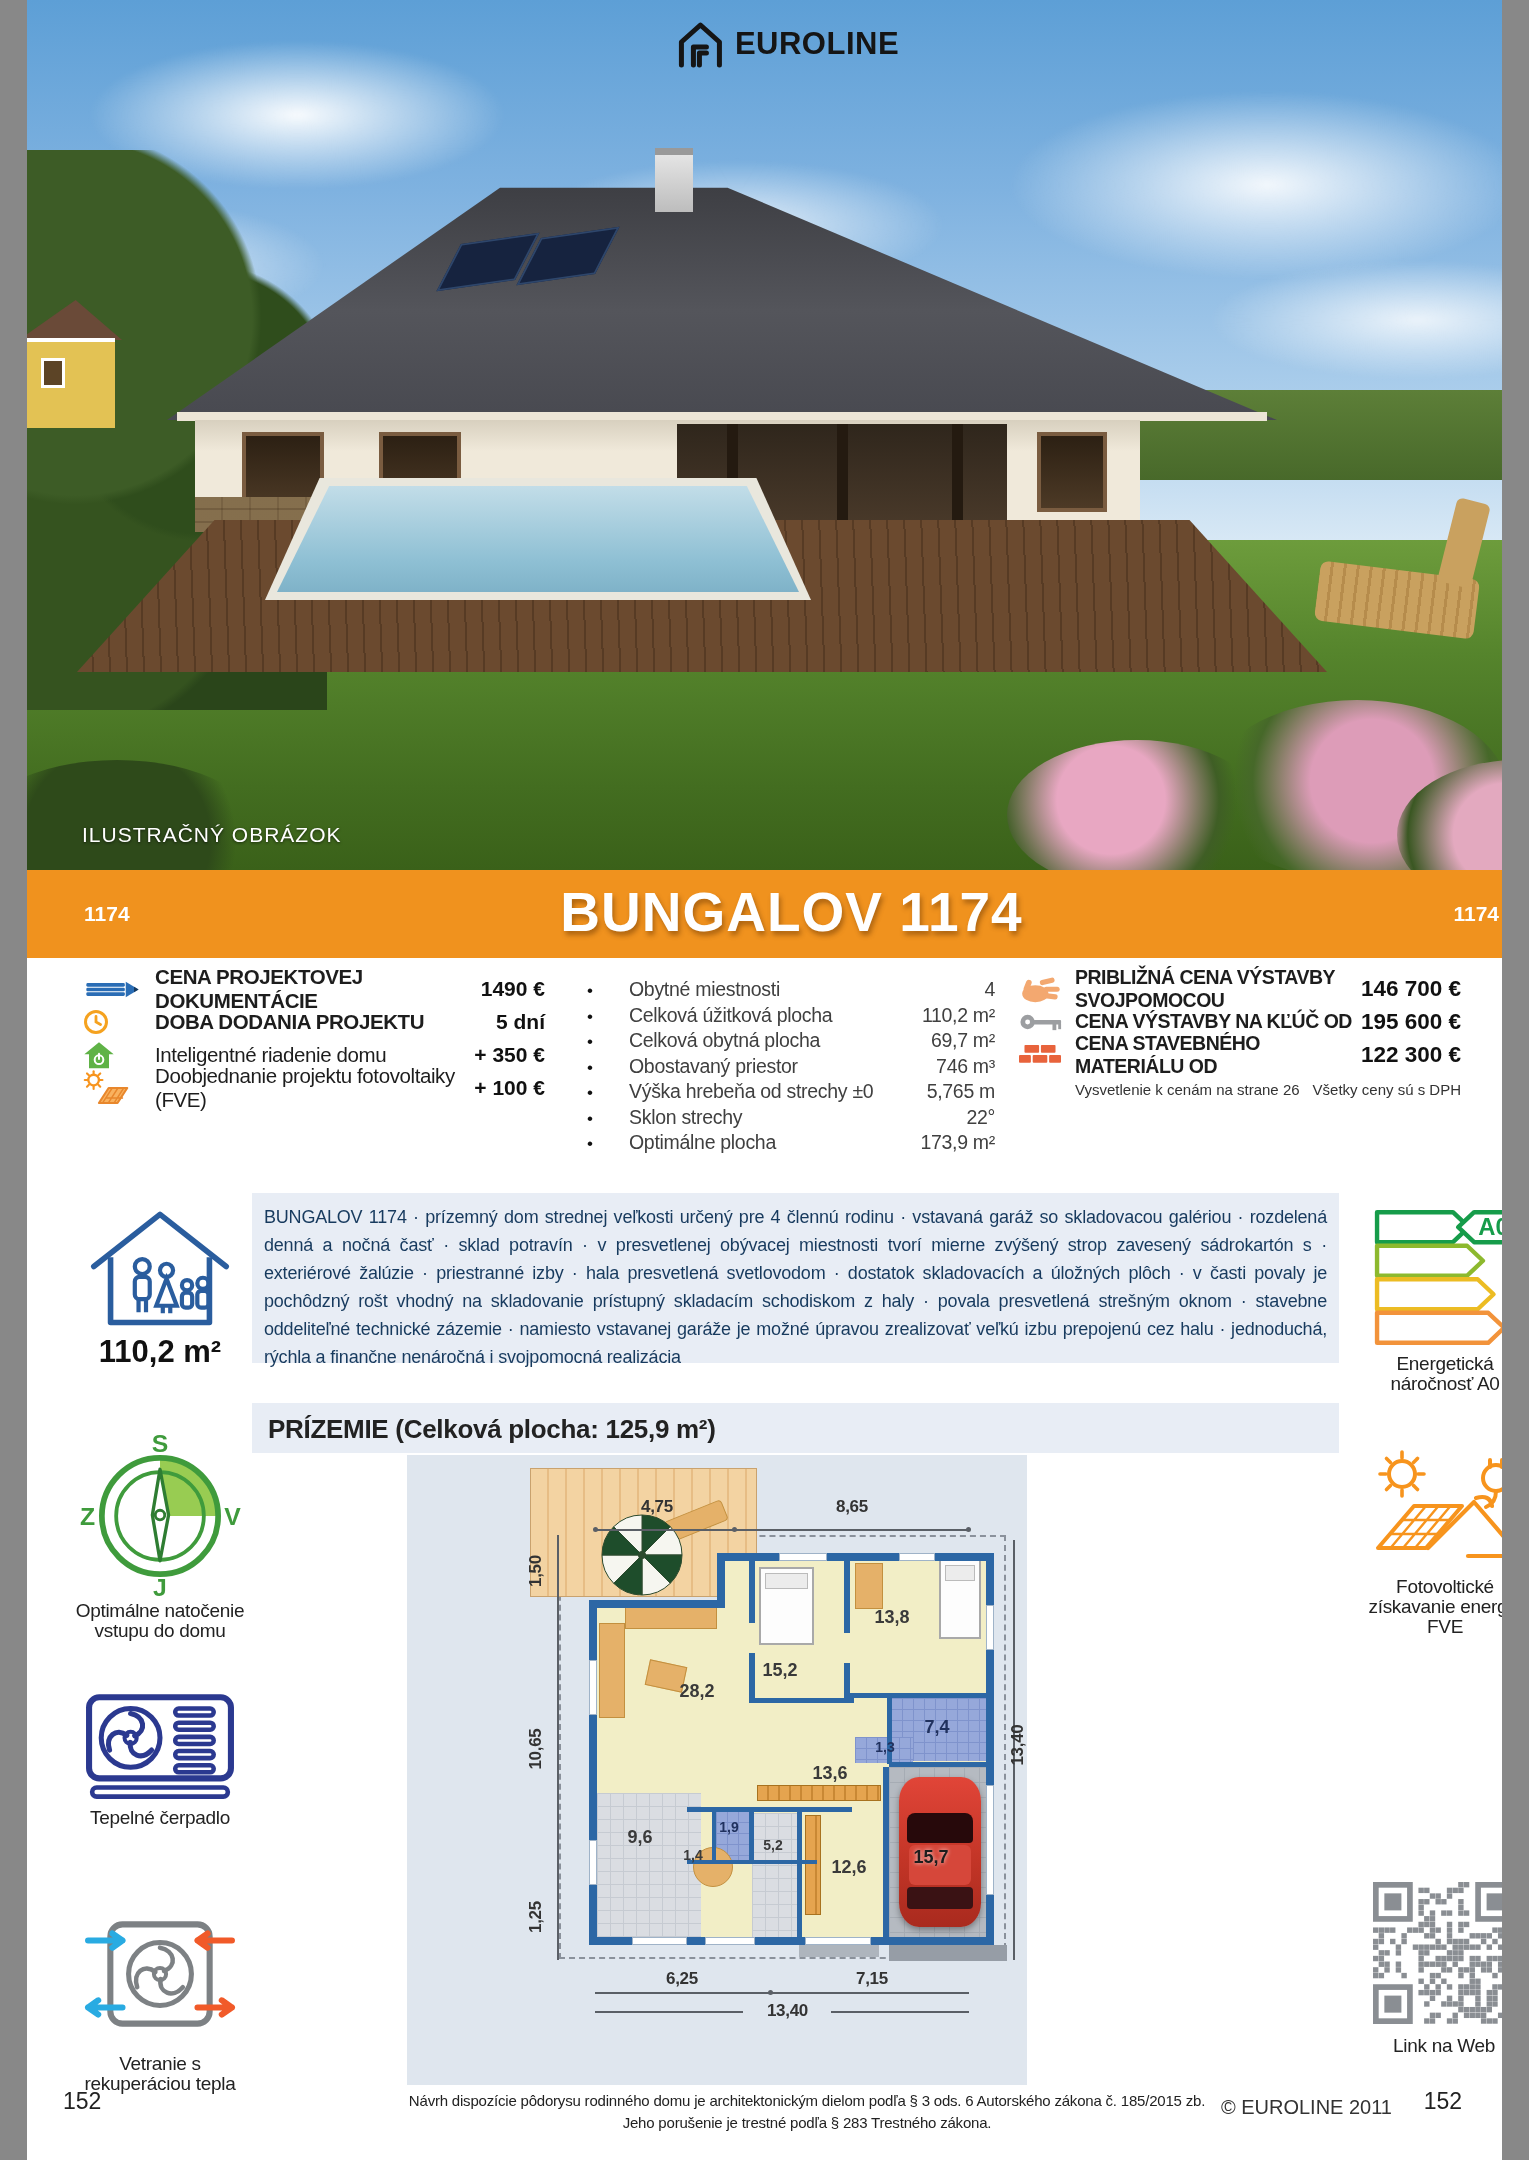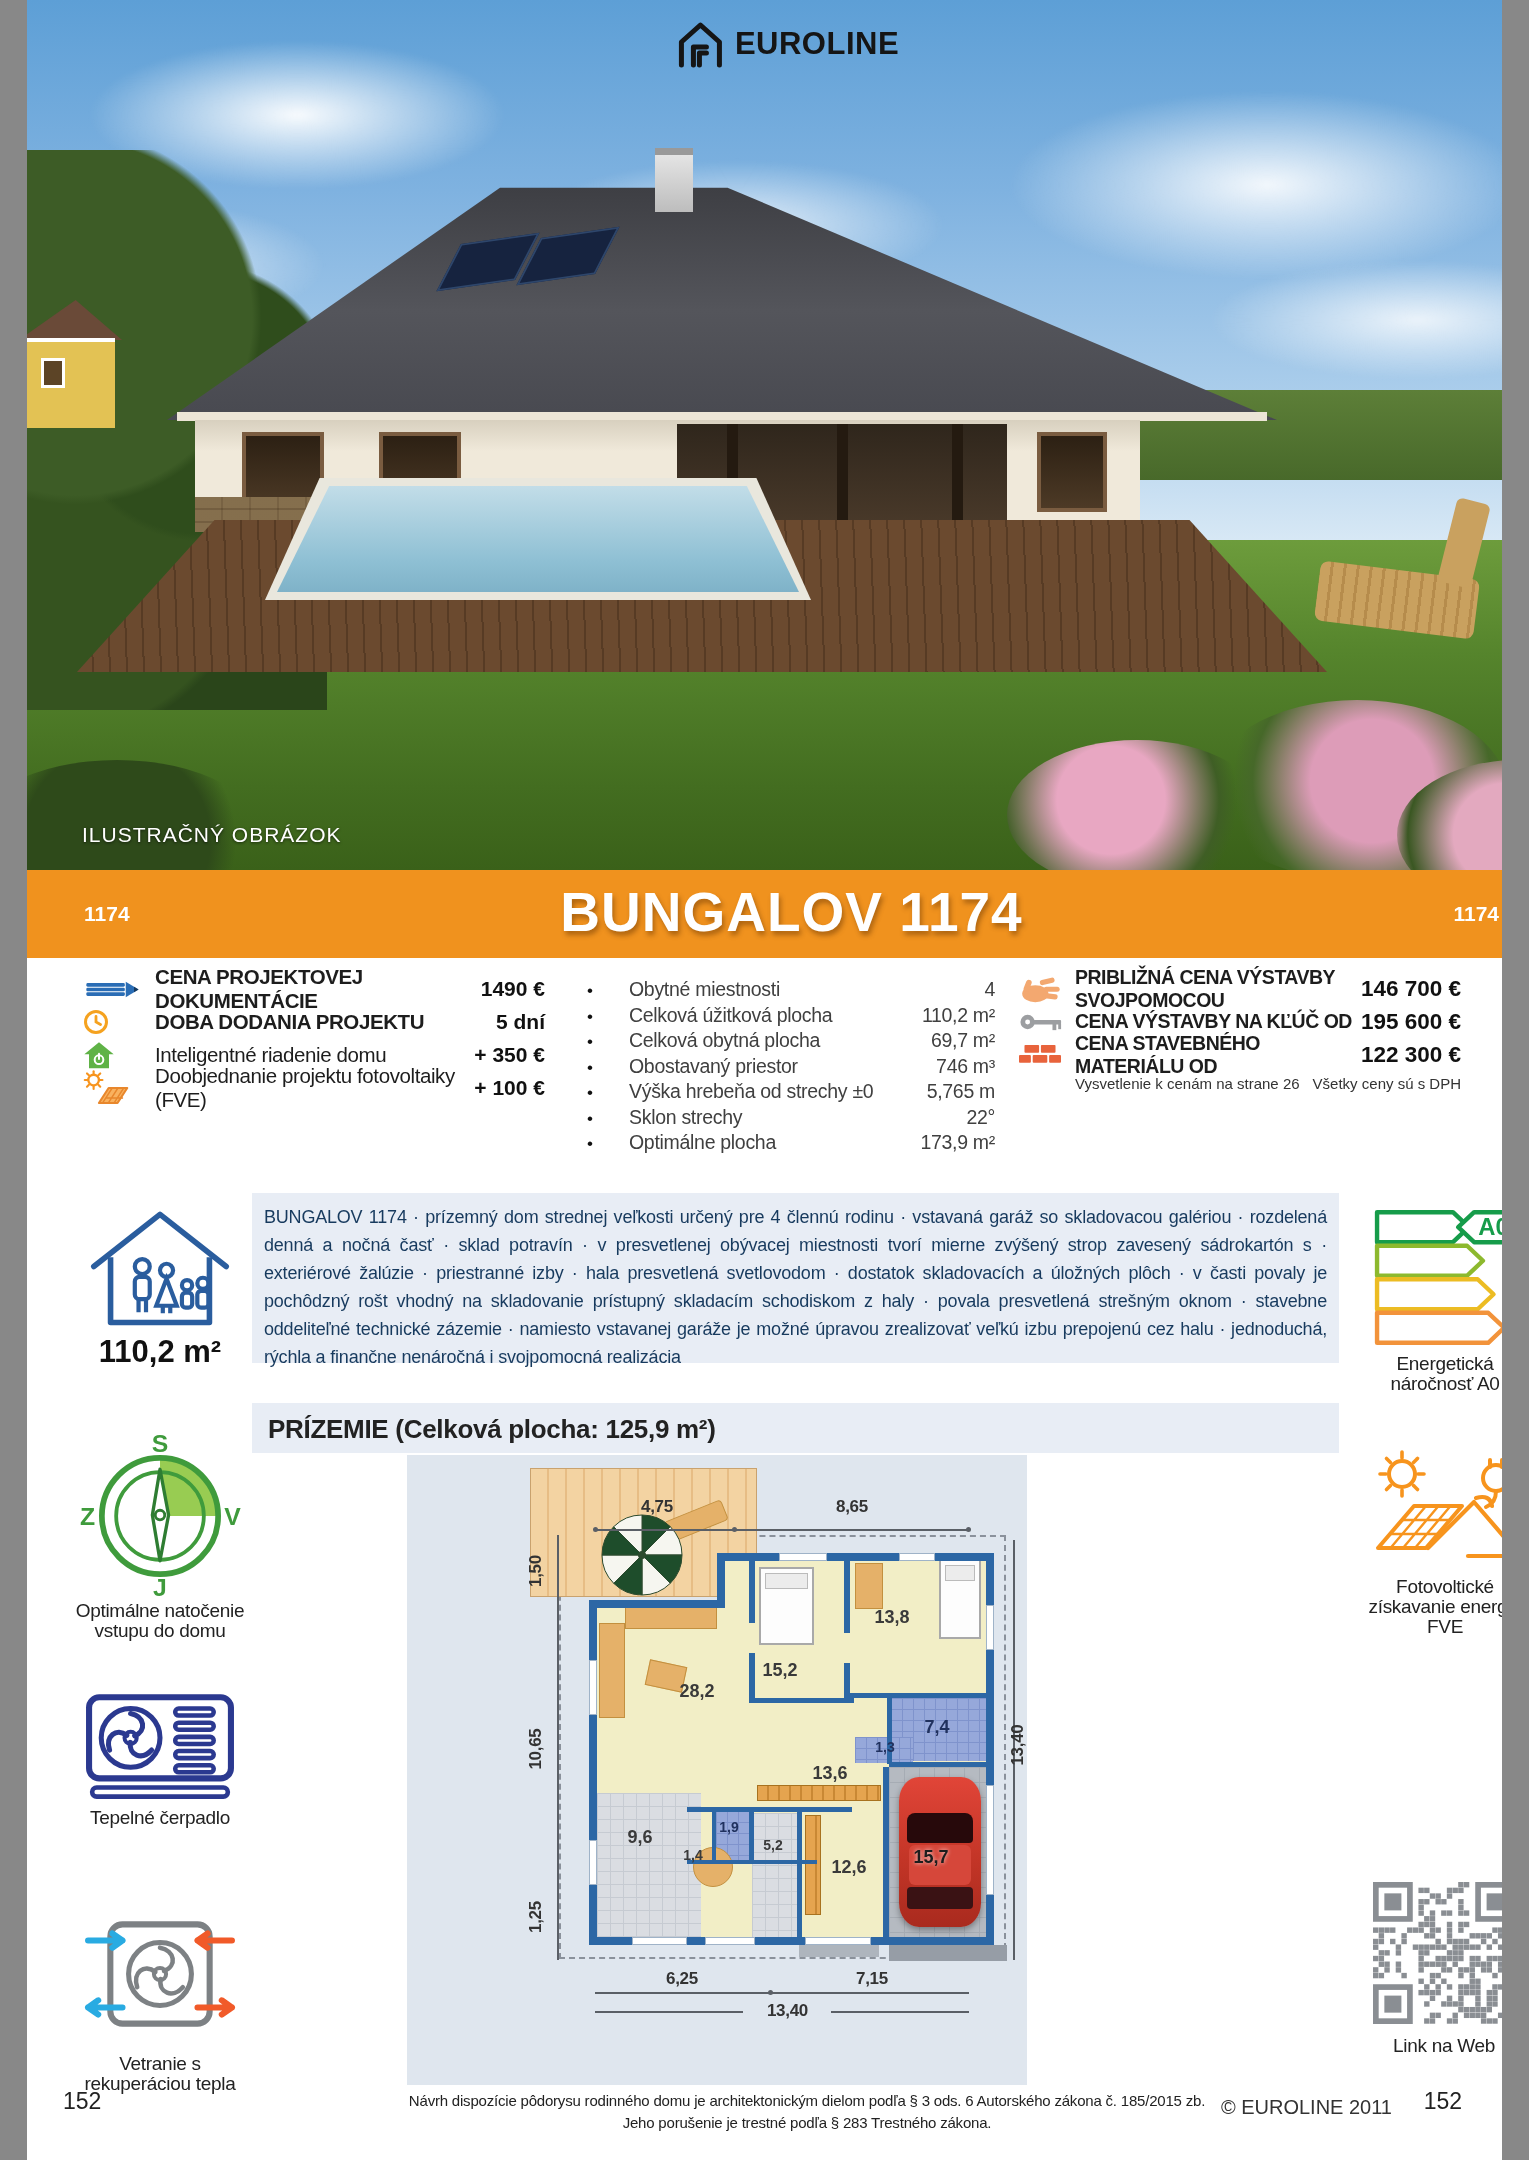--- a/index.html
+++ b/index.html
@@ -82,21 +82,21 @@
   .spec-row { display:flex; align-items:baseline; height:25.5px; font-size:19.5px; color:#404040; letter-spacing:-.3px; }
   .spec-row::before { content:"•"; width:42px; flex:0 0 42px; font-size:17px; color:#111; }
   .spec-label { flex:1; }
   .spec-value { white-space:nowrap; }
 
   .info-right { position:absolute; left:992px; top:972px; width:442px; }
   .info-right .prow { height:33px; }
   .info-right .ic { width:56px; flex:0 0 56px; }
   .info-right .plabel { font-weight:700; font-size:19.5px; letter-spacing:-.5px; }
   .info-right .pvalue { font-size:22.5px; }
-  .notes { display:flex; justify-content:space-between; margin-top:4px; padding-left:56px; font-size:15px; color:#333; }
+  .notes { display:flex; justify-content:space-between; margin-top:10px; padding-left:56px; font-size:15px; color:#333; }
 
   
   .desc { position:absolute; left:225px; top:1193px; width:1087px; height:170px; background:#e8edf5; padding:10px 12px; }
   .desc p { font-size:18px; line-height:28px; color:#173a5e; letter-spacing:-.2px; text-align:justify; }
 
   
   .sb-item { position:absolute; text-align:center; }
   .sb-cap { font-size:19px; color:#222; line-height:20px; letter-spacing:-.3px; }
   .sb-big { font-size:31px; font-weight:800; color:#111; }
 

